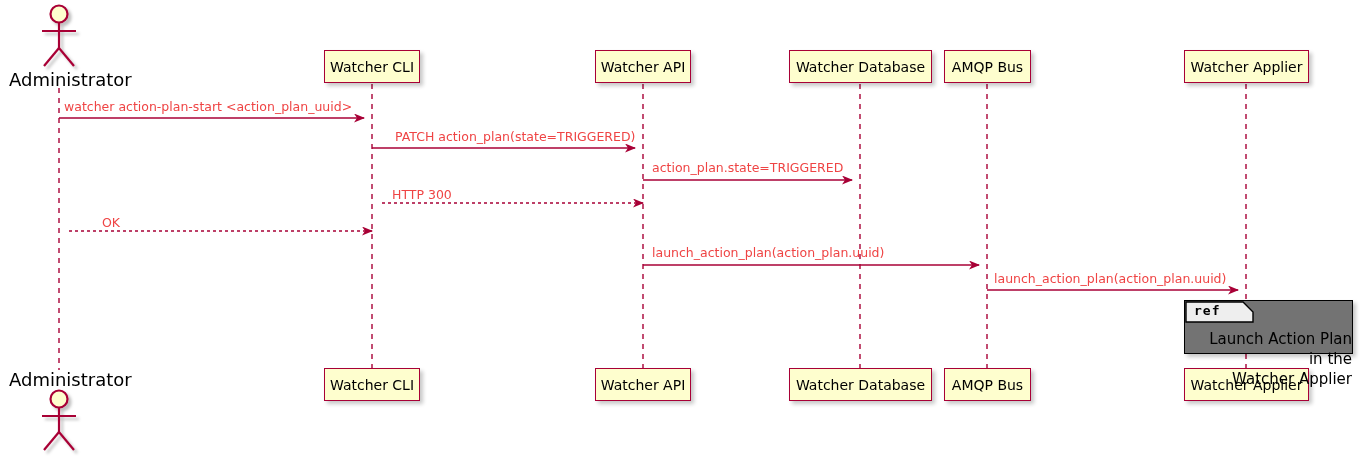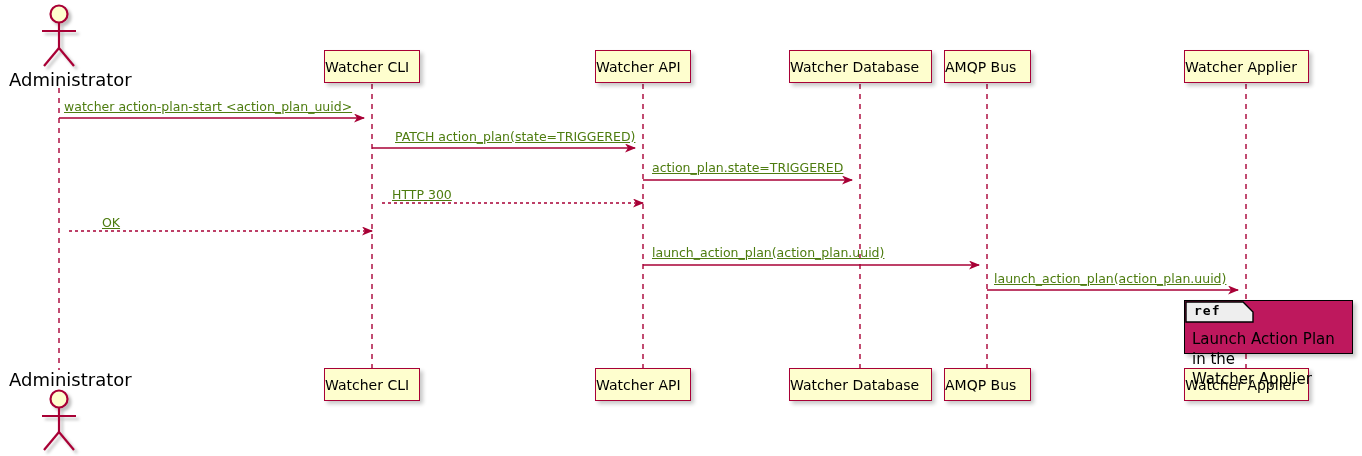--- a/index.html
+++ b/index.html
@@ -27,49 +27,49 @@
   }
   
   .participant-box {
     position: absolute;
     box-sizing: border-box;
     background: #FEFECE;
     border: 1.5px solid #A80036;
     box-shadow: 3px 3px 4px rgba(0,0,0,0.22);
     display: flex;
     align-items: center;
-    justify-content: flex-start;
+    justify-content: center;
     font-size: 14px;
     color: #000000;
     white-space: nowrap;
     line-height: 1;
   }
   .actor-label {
     position: absolute;
     font-size: 18px;
     color: #000000;
     white-space: nowrap;
     line-height: 1;
   }
   
   .msg-label {
     position: absolute;
     font-size: 12.5px;
-    color: #4d7c0f;
+    color: #ef4444;
     white-space: nowrap;
     line-height: 1;
-    text-decoration: underline;
   }
   
   .ref-box {
     position: absolute;
     box-sizing: border-box;
-    background: #be185d;
+    background: #737373;
     border: 1.5px solid #000000;
     box-shadow: 3px 3px 4px rgba(0,0,0,0.22);
+    text-align: right;
   }
   .ref-tab-label {
     position: absolute;
     left: 9px;
     top: 3px;
     font-family: "DejaVu Sans Mono", "Liberation Mono", monospace;
     font-size: 13px;
     font-weight: bold;
     color: #000000;
     line-height: 1;

